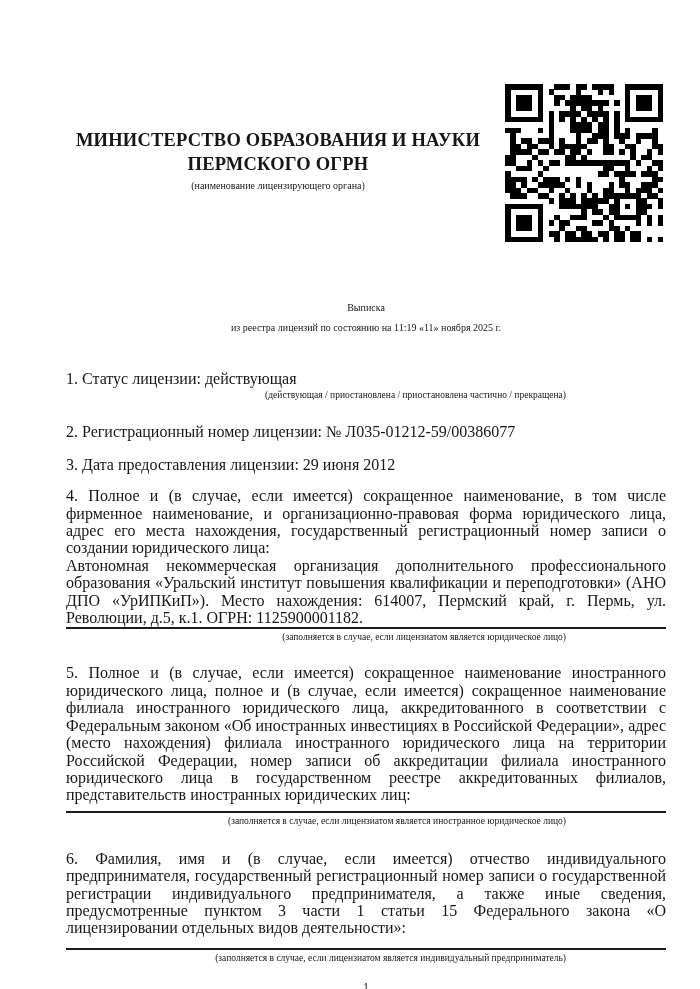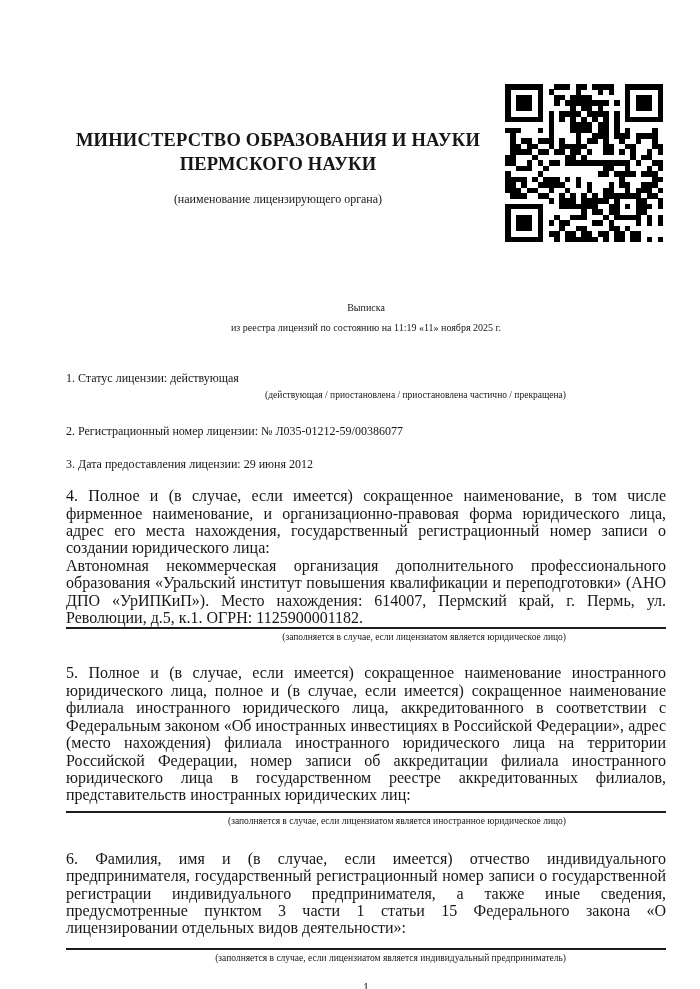--- a/index.html
+++ b/index.html
@@ -24,23 +24,23 @@
     width: 424px;
     text-align: center;
   }
   .ministry-line {
     font-weight: bold;
     font-size: 18.5px;
     line-height: 24px;
     letter-spacing: 0.2px;
   }
   .ministry-caption {
-    font-size: 12px;
+    font-size: 10px;
     line-height: 14px;
-    margin-top: 16px;
+    margin-top: 3px;
   }
   .qr-wrap {
     position: absolute;
     left: 505px;
     top: 84px;
     width: 158px;
     height: 158px;
   }
   .qr-wrap svg { display: block; width: 158px; height: 158px; shape-rendering: crispEdges; }
   
@@ -54,21 +54,21 @@
     text-align: center;
     font-size: 10px;
     line-height: 20px;
   }
   .item-text {
     font-size: 16px;
     line-height: 17.4px;
     text-align: justify;
   }
   .item-single {
-    font-size: 12px;
+    font-size: 16px;
     line-height: 17.4px;
     text-align: left;
   }
   .small-caption {
     width: 500px;
     margin-top: 2px;
     font-size: 9.5px;
     line-height: 13px;
     text-align: right;
   }
@@ -531,21 +531,21 @@
         <rect x="21" y="28" width="1.02" height="1.02" fill="#000000"></rect>
         <rect x="23" y="28" width="1.02" height="1.02" fill="#000000"></rect>
         <rect x="24" y="28" width="1.02" height="1.02" fill="#000000"></rect>
         <rect x="26" y="28" width="1.02" height="1.02" fill="#000000"></rect>
         <rect x="28" y="28" width="1.02" height="1.02" fill="#000000"></rect>
       </svg>
   </div>
 
   <div class="ministry-header">
     <div class="ministry-line">МИНИСТЕРСТВО ОБРАЗОВАНИЯ И НАУКИ</div>
-    <div class="ministry-line">ПЕРМСКОГО НАУКИ</div>
+    <div class="ministry-line">ПЕРМСКОГО ОГРН</div>
     <div class="ministry-caption">(наименование лицензирующего органа)</div>
   </div>
 
   <div class="content">
 
     <div class="doc-title">Выписка</div>
     <div class="doc-title">из реестра лицензий по состоянию на 11:19 «11» ноября 2025 г.</div>
 
     <div class="mt-i1">
       <div class="item-single">1. Статус лицензии: действующая</div>

